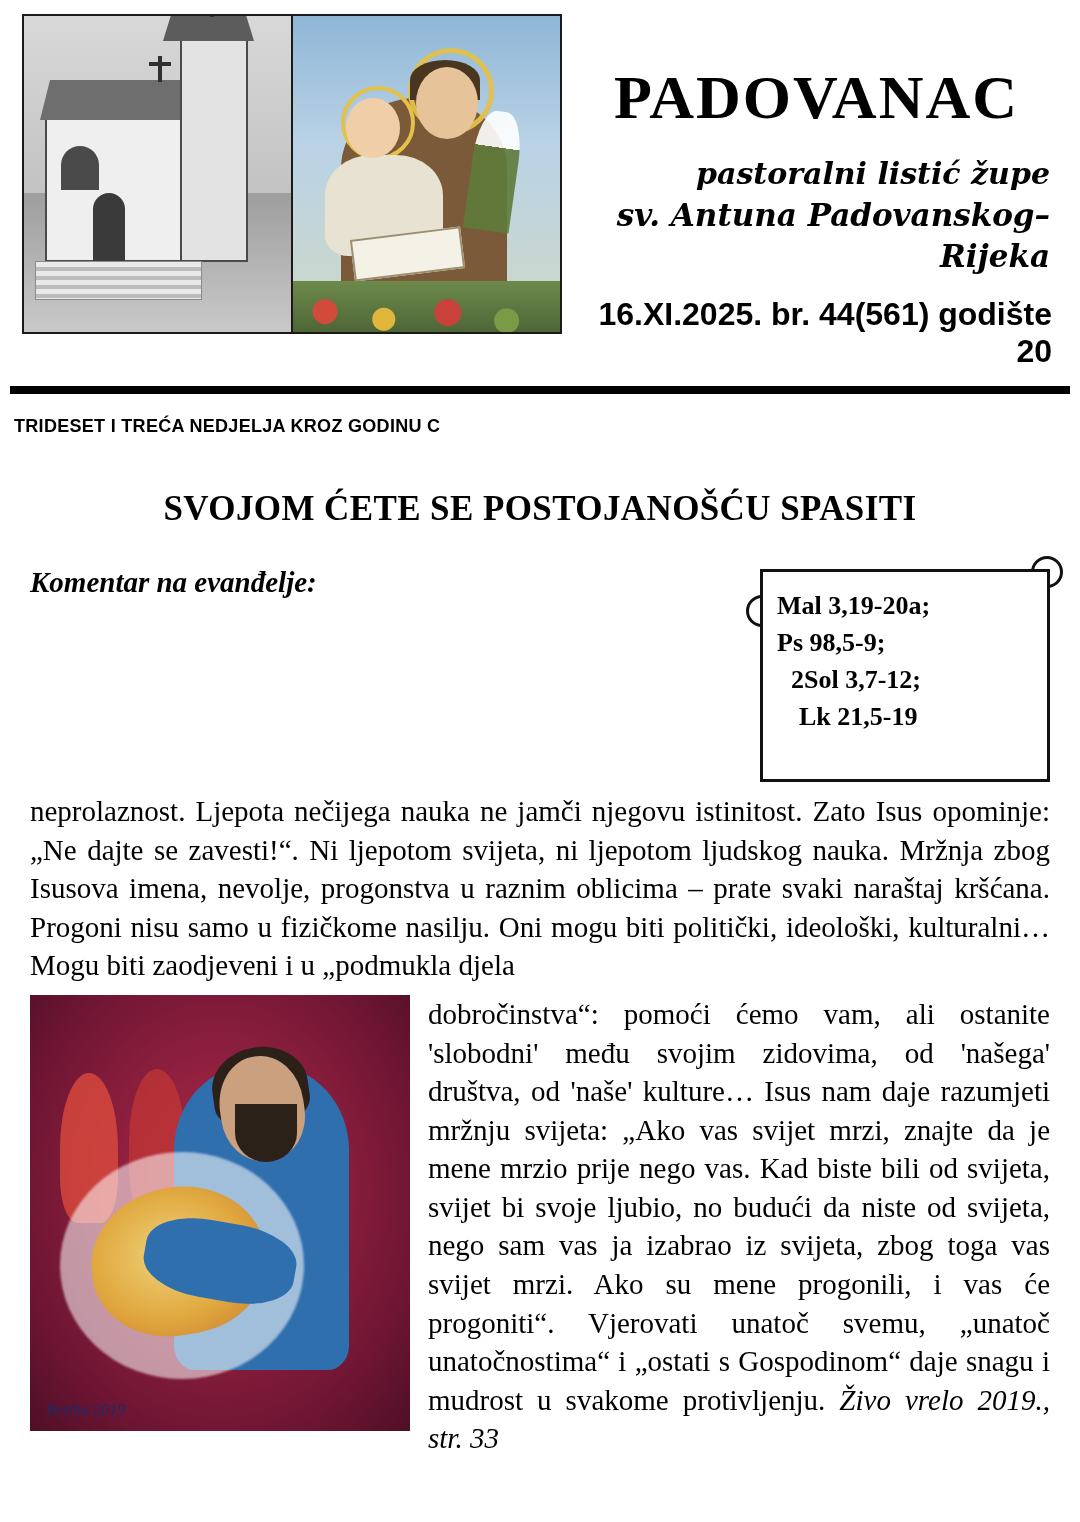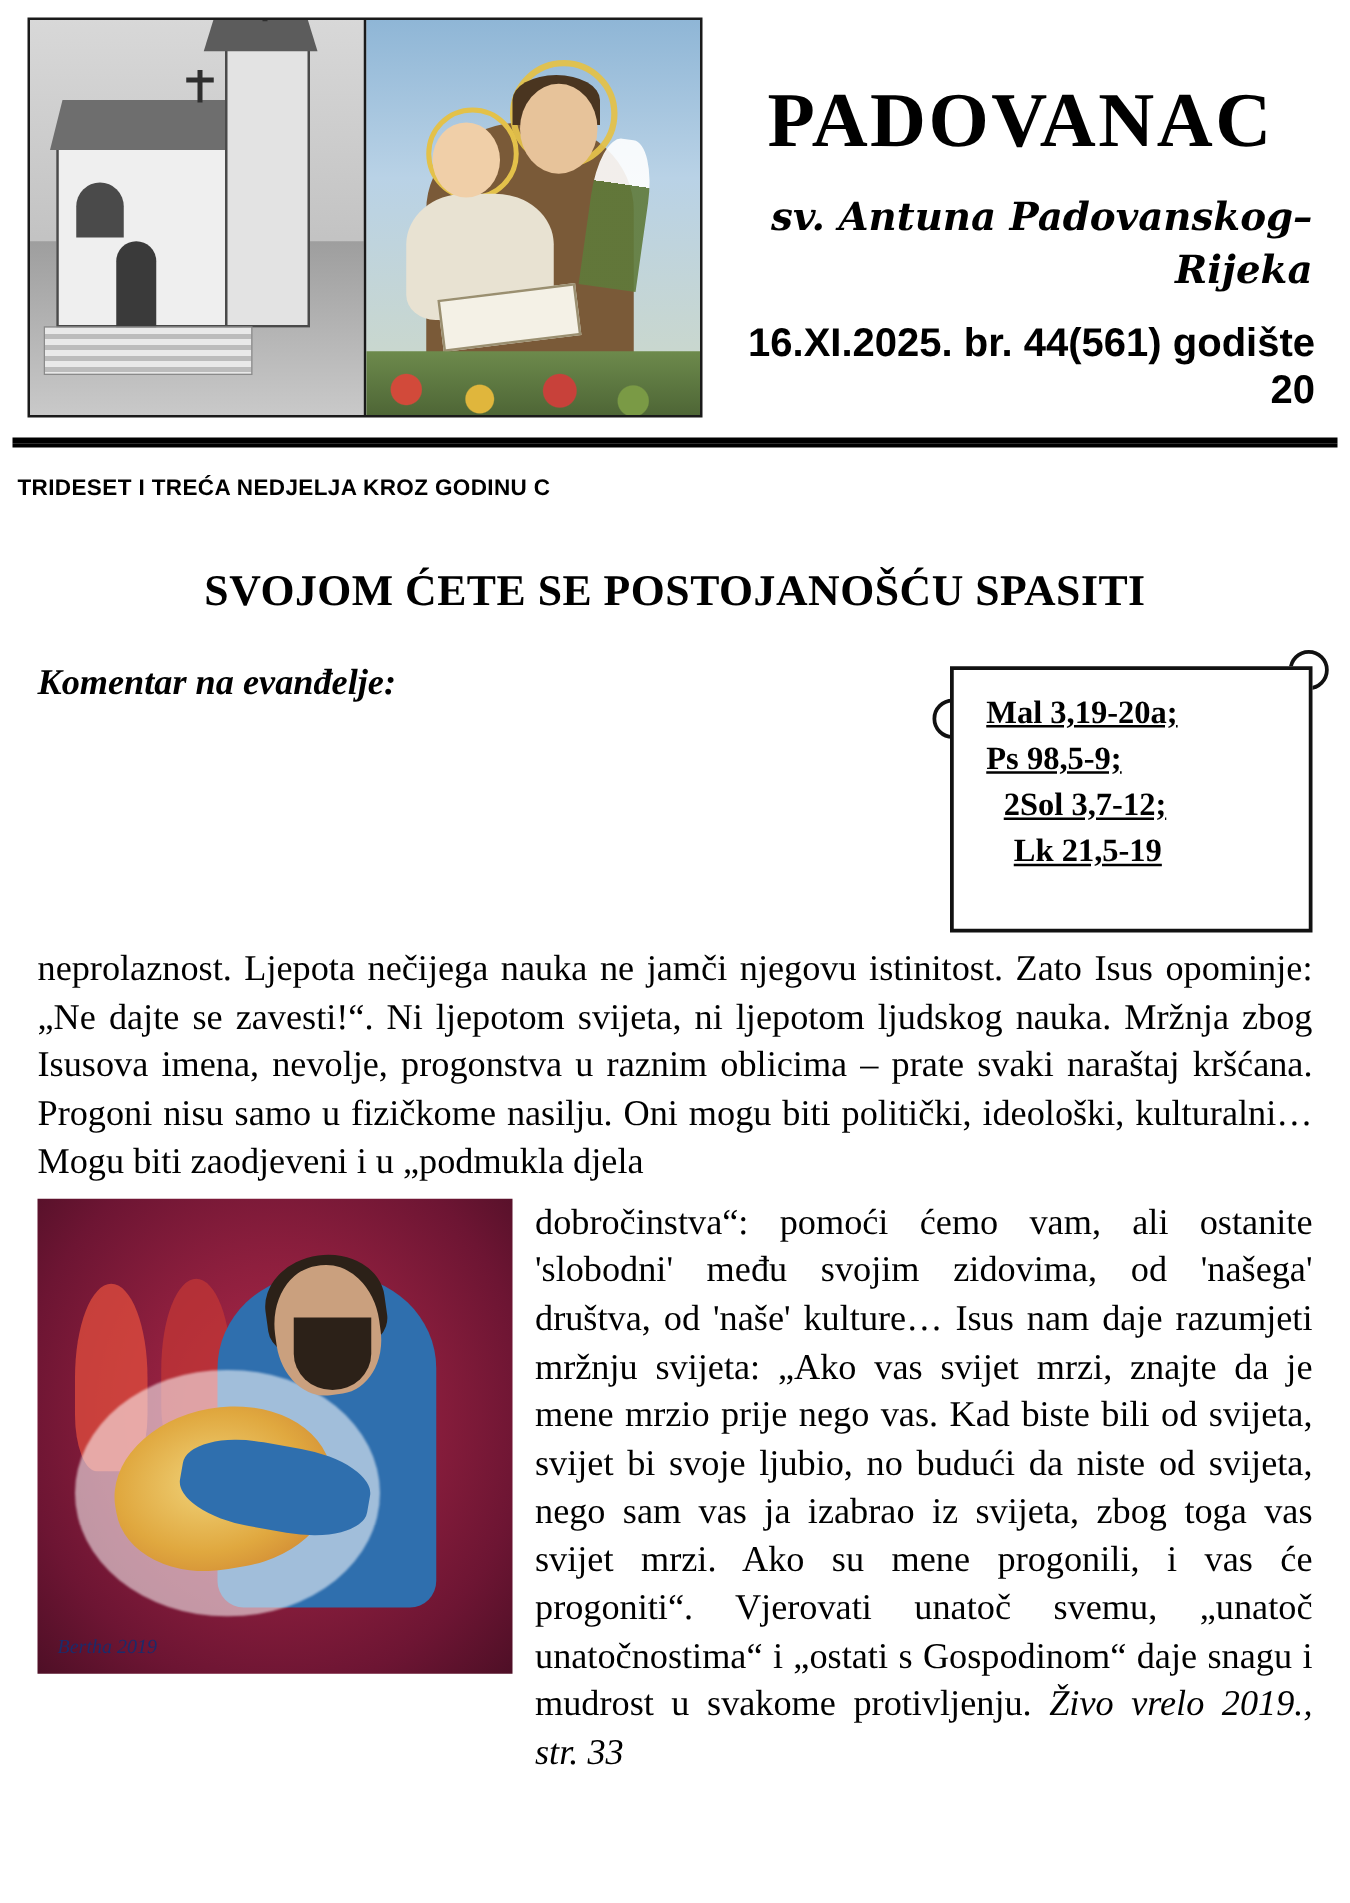--- a/index.html
+++ b/index.html
@@ -214,28 +214,27 @@
 
   .scroll-box {
     float: right;
     width: 290px;
     margin: 6px 0 10px 26px;
     position: relative;
   }
   .scroll-inner {
     border: 3px solid #111;
     background: #fff;
-    padding: 16px 10px 16px 22px;
+    padding: 16px 10px 16px 10px;
     font-family: "Liberation Serif", serif;
     font-weight: bold;
     font-size: 26px;
     line-height: 1.42;
     position: relative;
     min-height: 175px;
-    text-decoration: underline;
   }
   .scroll-curl {
     position: absolute;
     width: 26px; height: 26px;
     border: 3px solid #111;
     border-radius: 50%;
     background: #fff;
   }
   .curl-tl { left: -14px; top: 26px; }
   .curl-tr { right: -13px; top: -13px; }
@@ -265,21 +264,21 @@
     clear: right;
   }
 
   .lower {
     display: flex;
     margin-top: 10px;
     gap: 18px;
   }
   .art-box {
     width: 380px;
-    height: 380px;
+    height: 436px;
     flex: 0 0 auto;
     position: relative;
     overflow: hidden;
     background: radial-gradient(ellipse at 50% 45%, #b02a4a 0%, #8e1f3e 40%, #6d1533 75%, #4e0f26 100%);
   }
   .art-figure-main {
     position: absolute; left: 38%; top: 16%; width: 46%; height: 70%;
     background: #2f6fae; border-radius: 45% 45% 12% 12% / 28% 28% 8% 8%;
   }
   .art-head {
@@ -365,20 +364,21 @@
       <div class="child-head"></div>
       <div class="saint-book"></div>
       <div class="saint-lily"></div>
       <div class="saint-flowers"></div>
     </div>
 
   </div>
 
   <div class="masthead-text">
     <div class="paper-title">PADOVANAC</div>
+    <div class="paper-sub1">pastoralni listić župe</div>
     <div class="paper-sub2">sv. Antuna Padovanskog–Rijeka</div>
     <div class="paper-issue">16.XI.2025. br. 44(561) godište 20</div>
   </div>
 
 </div>
 
 <div class="rule-double"></div>
 
 <div class="sunday-line">TRIDESET I TREĆA NEDJELJA KROZ GODINU C</div>
 

